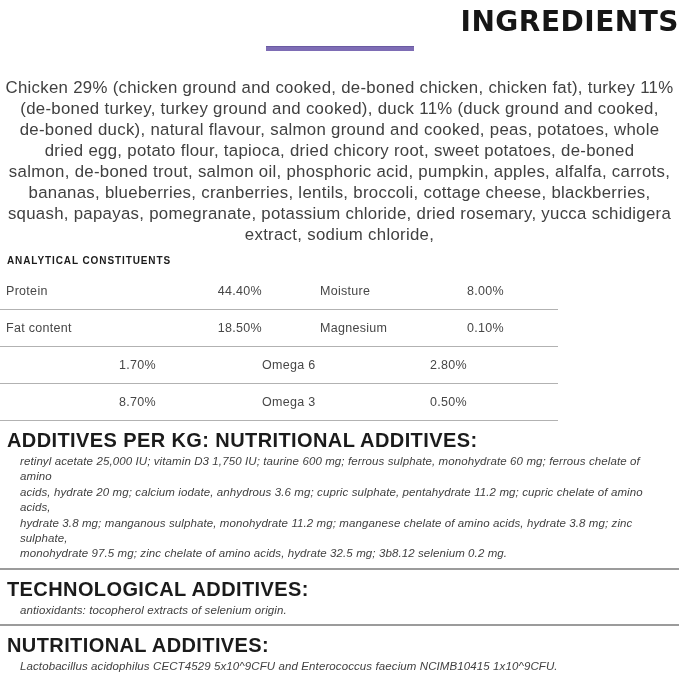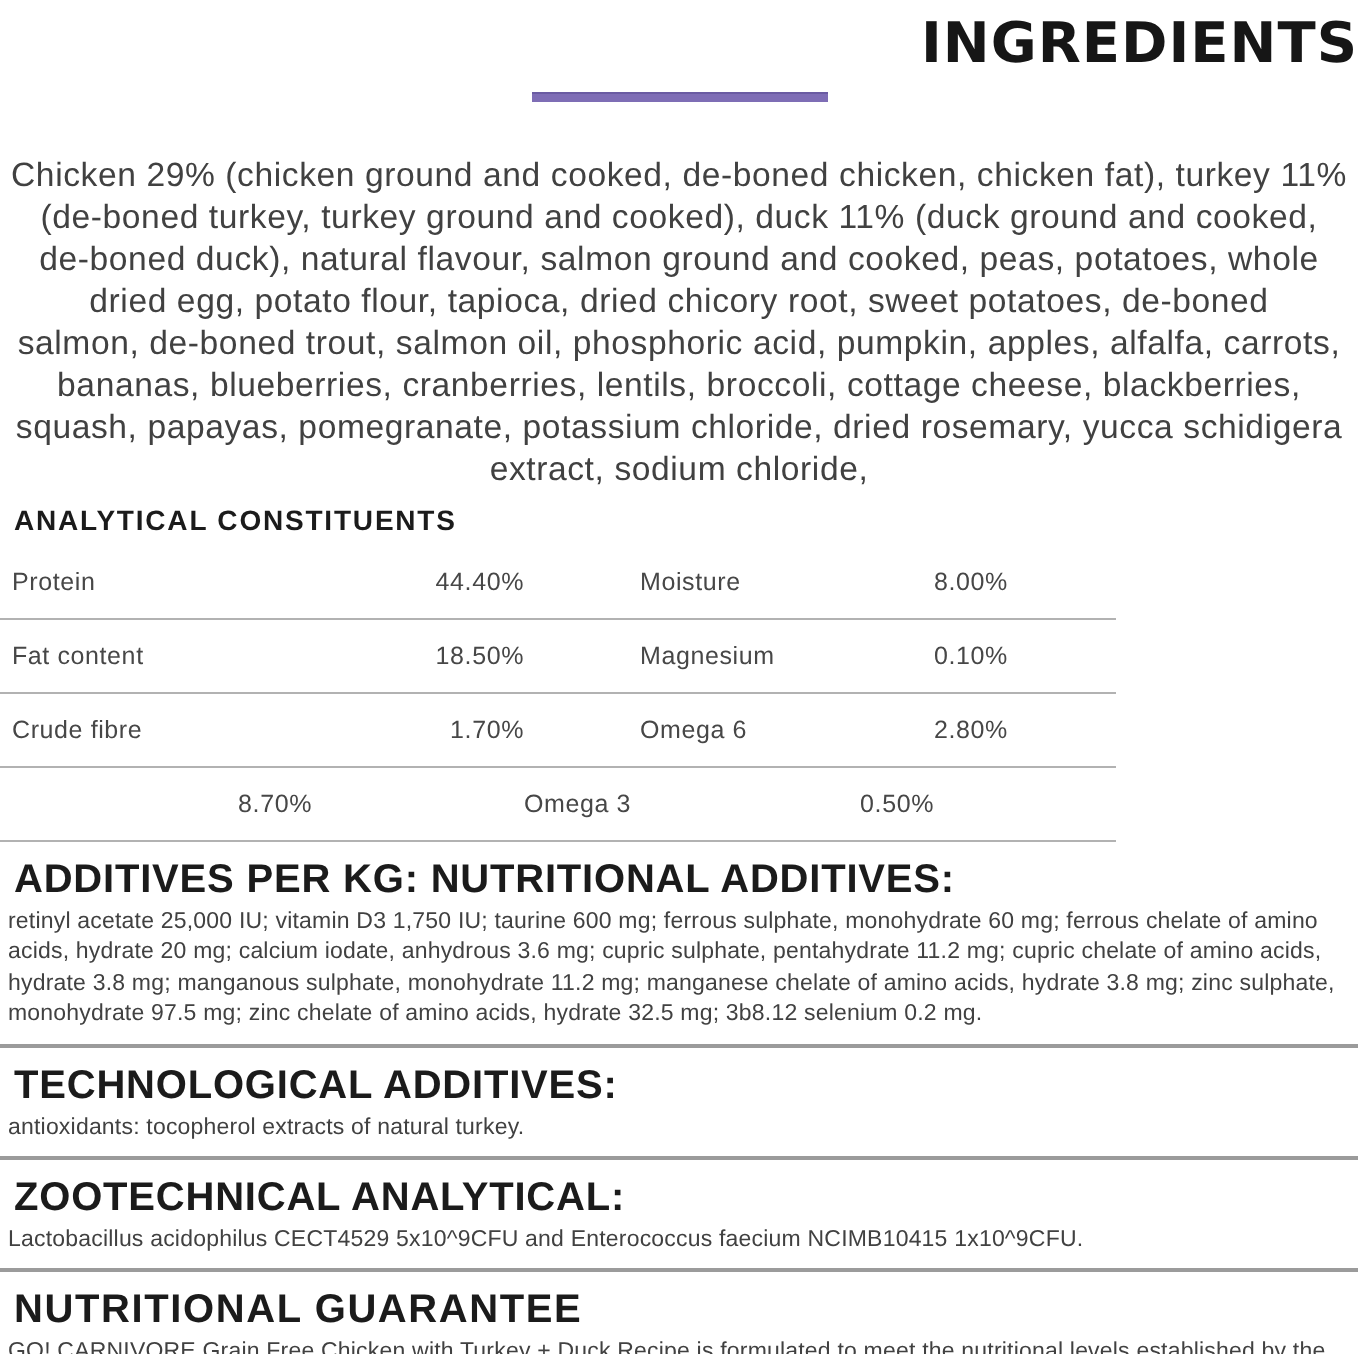--- a/index.html
+++ b/index.html
@@ -37,44 +37,45 @@
   }
   .section-heading {
     font-weight: 700;
     font-size: 20px;
     line-height: 19px;
     letter-spacing: 0.4px;
     color: #1b1b1b;
     margin: 10px 7px 4px 7px;
   }
   .analytical-heading {
-    font-size: 14px;
+    font-size: 10px;
     letter-spacing: 0.9px;
     margin: 6px 7px 3px 7px;
   }
   .analytical-table { width: 558px; }
   .analytical-row {
     display: grid;
     grid-template-columns: 150px 106px 58px 147px 1fr;
     align-items: center;
     height: 37px;
     padding: 0 68px 0 6px;
     border-bottom: 1px solid #b2b2b2;
     font-size: 12.5px;
     letter-spacing: 0.3px;
     color: #474747;
   }
   .cell-value { text-align: right; }
   .section-body {
-    margin: 0 4px;
+    margin: 0 20px;
     font-size: 11.5px;
     line-height: 15.4px;
     letter-spacing: 0.1px;
     color: #414141;
     white-space: pre-line;
+    font-style: italic;
   }
   .divider {
     border: none;
     border-top: 2px solid #9b9b9b;
     margin-top: 6px;
   }
   .guarantee-heading { letter-spacing: 0.8px; }
 </style>
 </head>
 <body>
@@ -102,21 +103,20 @@
     <span class="cell-value">8.00%</span>
   </div>
   <div class="analytical-row">
     <span class="cell-label">Fat content</span>
     <span class="cell-value">18.50%</span>
     <span></span>
     <span class="cell-label">Magnesium</span>
     <span class="cell-value">0.10%</span>
   </div>
   <div class="analytical-row">
-    <span class="cell-label">Crude fibre</span>
     <span class="cell-value">1.70%</span>
     <span></span>
     <span class="cell-label">Omega 6</span>
     <span class="cell-value">2.80%</span>
   </div>
   <div class="analytical-row">
     <span class="cell-value">8.70%</span>
     <span></span>
     <span class="cell-label">Omega 3</span>
     <span class="cell-value">0.50%</span>
@@ -128,27 +128,27 @@
   <p class="section-body">retinyl acetate 25,000 IU; vitamin D3 1,750 IU; taurine 600 mg; ferrous sulphate, monohydrate 60 mg; ferrous chelate of amino
 acids, hydrate 20 mg; calcium iodate, anhydrous 3.6 mg; cupric sulphate, pentahydrate 11.2 mg; cupric chelate of amino acids,
 hydrate 3.8 mg; manganous sulphate, monohydrate 11.2 mg; manganese chelate of amino acids, hydrate 3.8 mg; zinc sulphate,
 monohydrate 97.5 mg; zinc chelate of amino acids, hydrate 32.5 mg; 3b8.12 selenium 0.2 mg.</p>
 </section>
 
 <hr class="divider">
 
 <section>
   <h2 class="section-heading">TECHNOLOGICAL ADDITIVES:</h2>
-  <p class="section-body">antioxidants: tocopherol extracts of natural turkey.</p>
+  <p class="section-body">antioxidants: tocopherol extracts of selenium origin.</p>
 </section>
 
 <hr class="divider">
 
 <section>
-  <h2 class="section-heading">ZOOTECHNICAL ANALYTICAL:</h2>
+  <h2 class="section-heading">NUTRITIONAL ADDITIVES:</h2>
   <p class="section-body">Lactobacillus acidophilus CECT4529 5x10^9CFU and Enterococcus faecium NCIMB10415 1x10^9CFU.</p>
 </section>
 
 <hr class="divider">
 
 <section>
   <h2 class="section-heading guarantee-heading">NUTRITIONAL GUARANTEE</h2>
   <p class="section-body">GO! CARNIVORE Grain Free Chicken with Turkey + Duck Recipe is formulated to meet the nutritional levels established by the
 AAFCO Cat Food Nutrient Profiles for All Life Stages.</p>
 </section>

